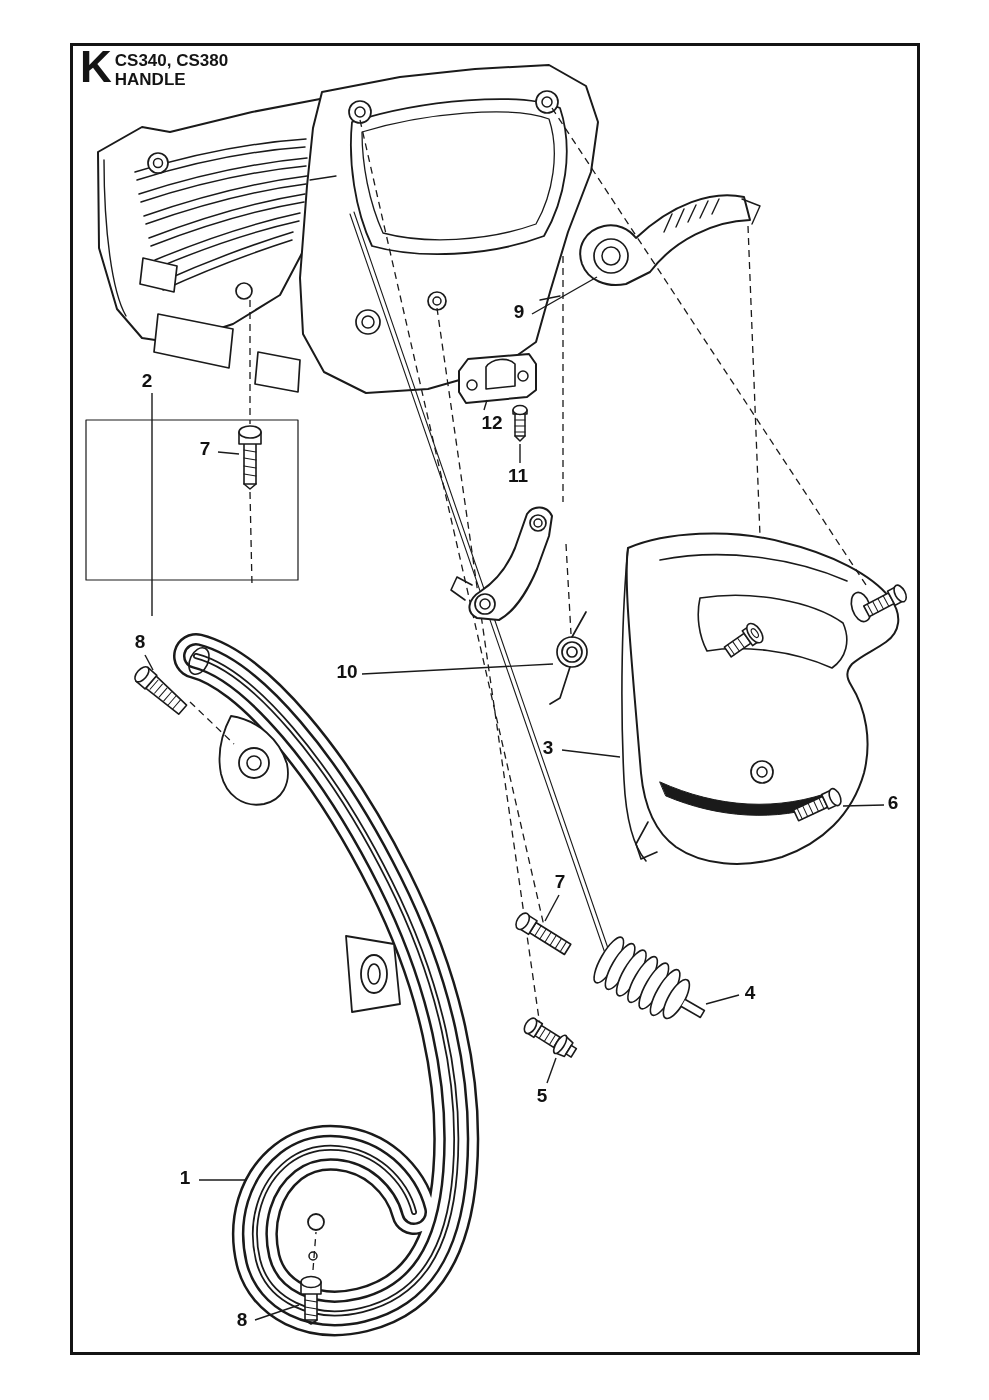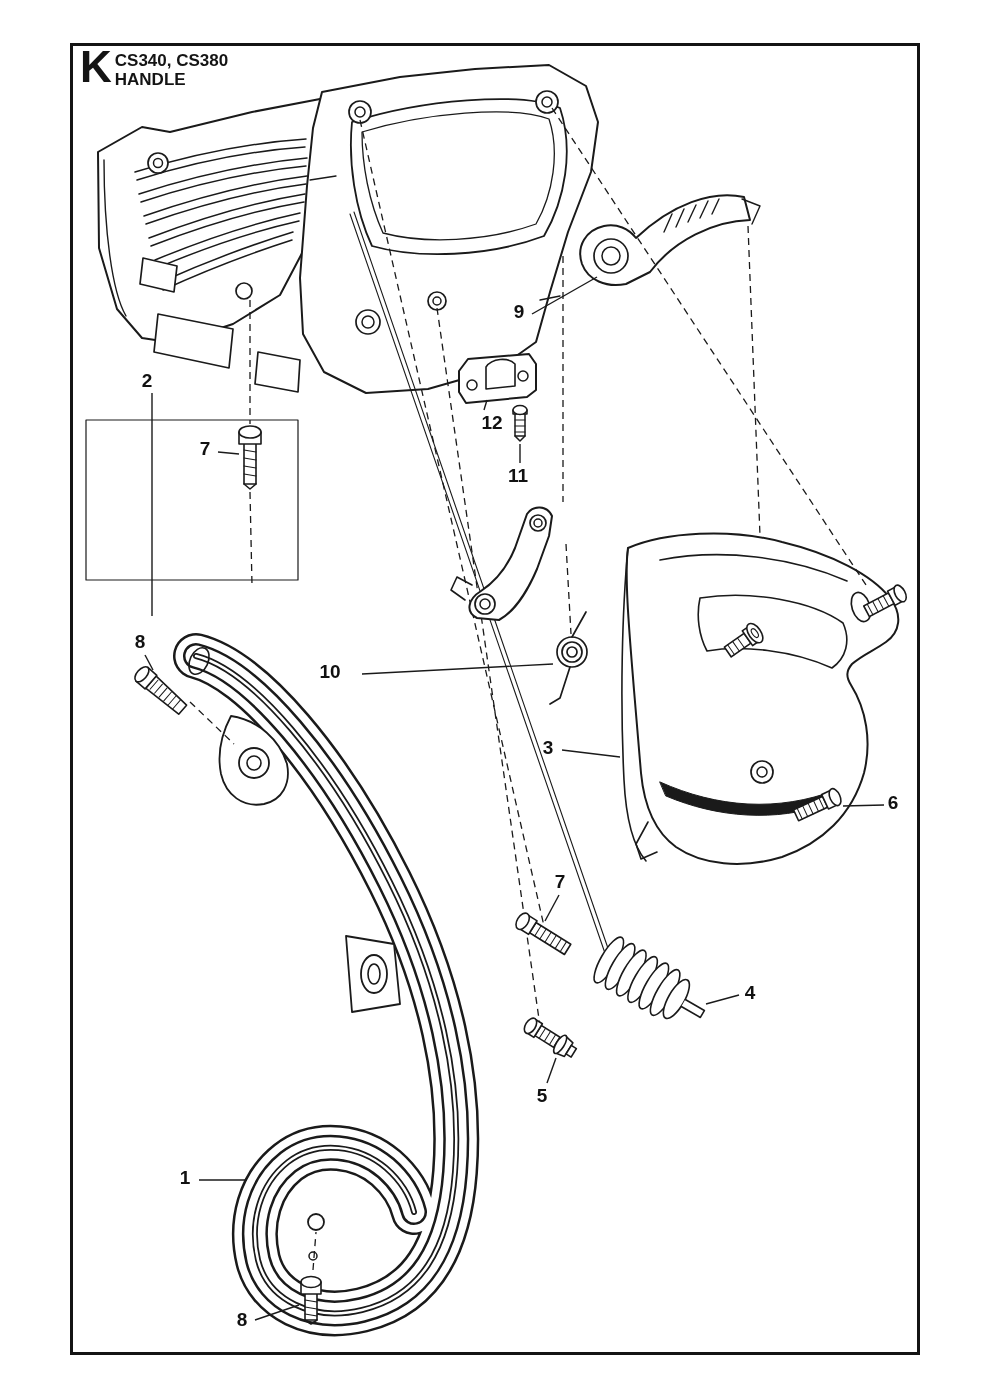--- a/index.html
+++ b/index.html
@@ -246,21 +246,21 @@
     </g>
   </svg>
 
   <div>
     <div class="callout" style="left:147px; top:381px;">2</div>
     <div class="callout" style="left:205px; top:449px;">7</div>
     <div class="callout" style="left:519px; top:312px;">9</div>
     <div class="callout" style="left:478px; top:423px;margin-left:14px;">12</div>
     <div class="callout" style="left:518px; top:476px;">11</div>
     <div class="callout" style="left:140px; top:642px;">8</div>
-    <div class="callout" style="left:330px; top:672px;text-align:right;">10</div>
+    <div class="callout" style="left:347px; top:672px;text-align:right;">10</div>
     <div class="callout" style="left:548px; top:748px;">3</div>
     <div class="callout" style="left:893px; top:803px;">6</div>
     <div class="callout" style="left:560px; top:882px;">7</div>
     <div class="callout" style="left:750px; top:993px;">4</div>
     <div class="callout" style="left:542px; top:1096px;">5</div>
     <div class="callout" style="left:185px; top:1178px;">1</div>
     <div class="callout" style="left:242px; top:1320px;">8</div>
   </div>
 
 </div>

